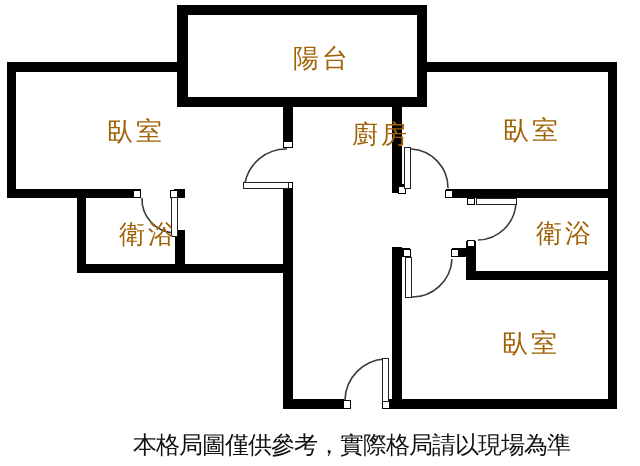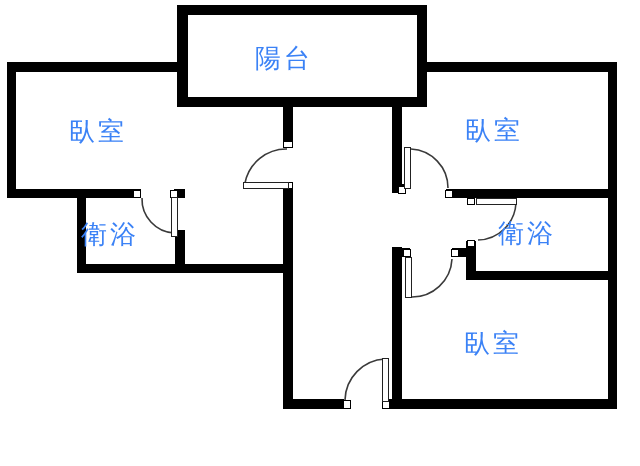--- a/index.html
+++ b/index.html
@@ -6,22 +6,22 @@
   .plan{
     position:relative;width:640px;height:466px;background:#ffffff;overflow:hidden;
     font-family:"Liberation Sans", sans-serif;
   }
   .wall{position:absolute;background:#000000;}
   .jamb{position:absolute;background:#ffffff;border:1px solid #000000;box-sizing:border-box;z-index:3;}
   .leaf{position:absolute;background:#ffffff;border:1.5px solid #222222;box-sizing:border-box;z-index:4;}
   .arcs{position:absolute;left:0;top:0;z-index:2;}
   .arcs path{fill:none;stroke:#3a3a3a;stroke-width:1.6px;}
   .room-label{
-    position:absolute;width:96px;text-align:left;
-    font-size:26px;letter-spacing:3px;color:#3b82f6;font-weight:500;
+    position:absolute;width:96px;text-align:right;
+    font-size:26px;letter-spacing:3px;color:#a16207;font-weight:500;
     white-space:nowrap;z-index:5;
   }
   .disclaimer{
     position:absolute;left:133px;top:429px;
     font-size:24px;letter-spacing:-1px;color:#111111;font-weight:500;
     white-space:nowrap;z-index:5;
   }
 </style>
 </head>
 <body>
@@ -86,19 +86,21 @@
     <path d="M 245 183 A 42 42 0 0 1 287 149"></path>
     <path d="M 142 198 A 34 34 0 0 0 174 233"></path>
     <path d="M 411 149 A 39 39 0 0 1 448 188"></path>
     <path d="M 516 203 A 39 39 0 0 1 478 240"></path>
     <path d="M 411 297 A 40 40 0 0 0 452 259"></path>
     <path d="M 385 359 A 42 42 0 0 0 345 400"></path>
   </svg>
 
   <div class="room-label" style="left:255px;top:41px">陽台</div>
   <div class="room-label" style="left:69px;top:114px">臥室</div>
+  <div class="room-label" style="left:314px;top:117px">廚房</div>
   <div class="room-label" style="left:465px;top:113px">臥室</div>
   <div class="room-label" style="left:81px;top:217px">衛浴</div>
   <div class="room-label" style="left:498px;top:216px">衛浴</div>
   <div class="room-label" style="left:464px;top:326px">臥室</div>
 
+  <div class="disclaimer">本格局圖僅供參考，實際格局請以現場為準</div>
 
 </div>
 
 </body></html>

